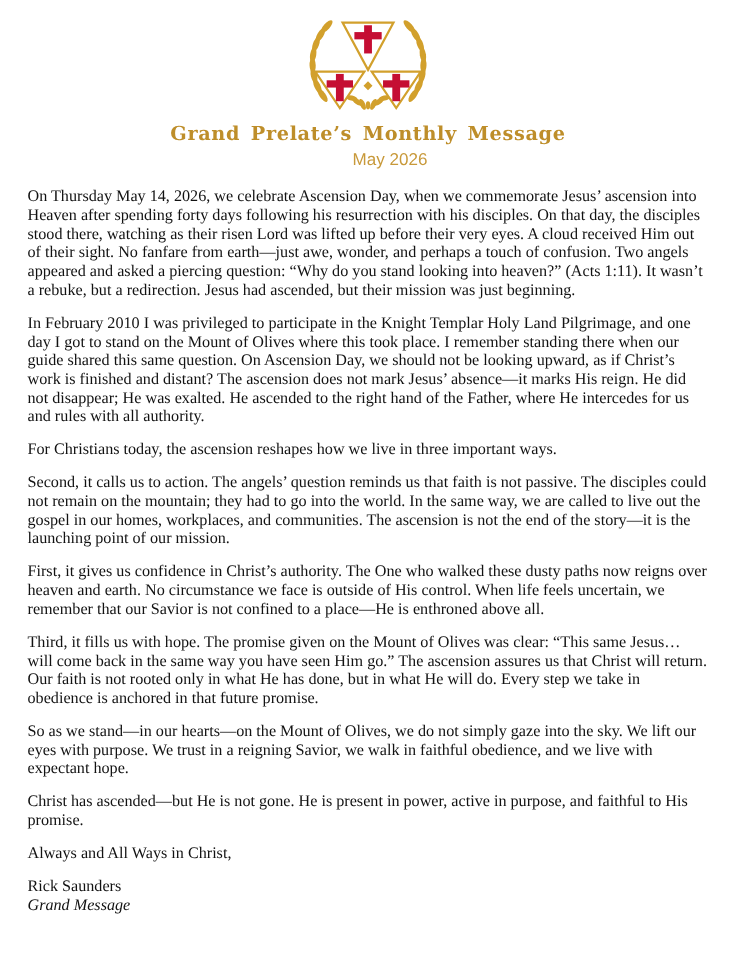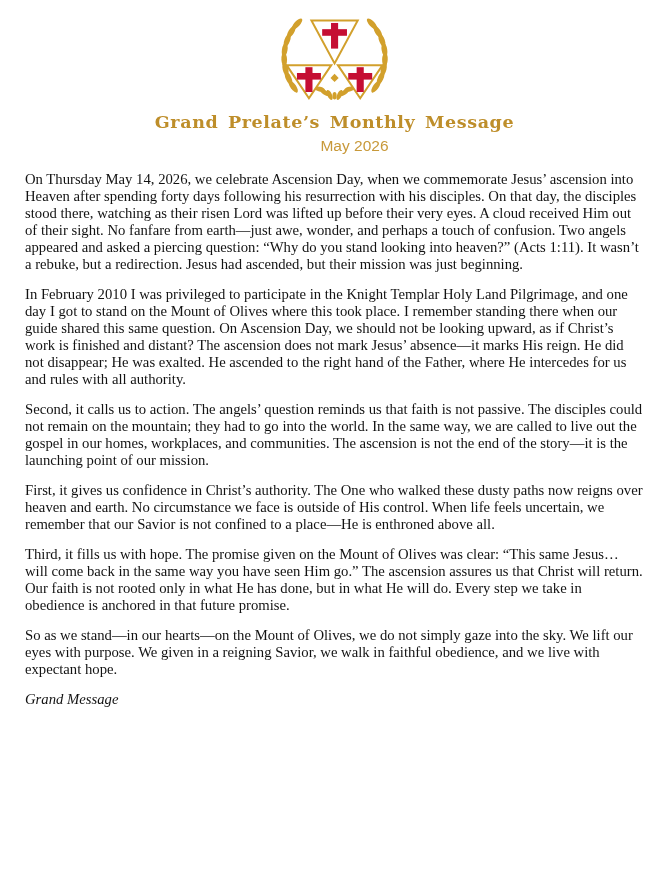--- a/index.html
+++ b/index.html
@@ -101,25 +101,29 @@
     </svg>
 
     <h1 class="title">Grand Prelate’s Monthly Message</h1>
     <div class="date" style="color: var(--gold-date, #C8993A);">May 2026</div>
   </header>
 
   <main class="body">
     <div>
         <p>On Thursday May 14, 2026, we celebrate Ascension Day, when we commemorate Jesus’ ascension into Heaven after spending forty days following his resurrection with his disciples. On that day, the disciples stood there, watching as their risen Lord was lifted up before their very eyes. A cloud received Him out of their sight. No fanfare from earth—just awe, wonder, and perhaps a touch of confusion. Two angels appeared and asked a piercing question: “Why do you stand looking into heaven?” (Acts 1:11).  It wasn’t a rebuke, but a redirection. Jesus had ascended, but their mission was just beginning.</p>
         <p>In February 2010 I was privileged to participate in the Knight Templar Holy Land Pilgrimage, and one day I got to stand on the Mount of Olives where this took place. I remember standing there when our guide shared this same question. On Ascension Day, we should not be looking upward, as if Christ’s work is finished and distant? The ascension does not mark Jesus’ absence—it marks His reign. He did not disappear; He was exalted. He ascended to the right hand of the Father, where He intercedes for us and rules with all authority.</p>
+        <p>For Christians today, the ascension reshapes how we live in three important ways.</p>
         <p>Second, it calls us to action. The angels’ question reminds us that faith is not passive. The disciples could not remain on the mountain; they had to go into the world. In the same way, we are called to live out the gospel in our homes, workplaces, and communities. The ascension is not the end of the story—it is the launching point of our mission.</p>
         <p>First, it gives us confidence in Christ’s authority. The One who walked these dusty paths now reigns over heaven and earth. No circumstance we face is outside of His control. When life feels uncertain, we remember that our Savior is not confined to a place—He is enthroned above all.</p>
         <p>Third, it fills us with hope. The promise given on the Mount of Olives was clear: “This same Jesus… will come back in the same way you have seen Him go.” The ascension assures us that Christ will return. Our faith is not rooted only in what He has done, but in what He will do. Every step we take in obedience is anchored in that future promise.</p>
-        <p>So as we stand—in our hearts—on the Mount of Olives, we do not simply gaze into the sky. We lift our eyes with purpose. We given in a reigning Savior, we walk in faithful obedience, and we live with expectant hope.</p>
+        <p>So as we stand—in our hearts—on the Mount of Olives, we do not simply gaze into the sky. We lift our eyes with purpose. We trust in a reigning Savior, we walk in faithful obedience, and we live with expectant hope.</p>
+        <p>Christ has ascended—but He is not gone. He is present in power, active in purpose, and faithful to His promise.</p>
       </div>
 
+    <p>Always and All Ways in Christ,</p>
 
     <div class="signature">
+      <div>Rick Saunders</div>
       <div class="sig-title">Grand Message</div>
     </div>
   </main>
 
 </div>
 
 </body></html>

